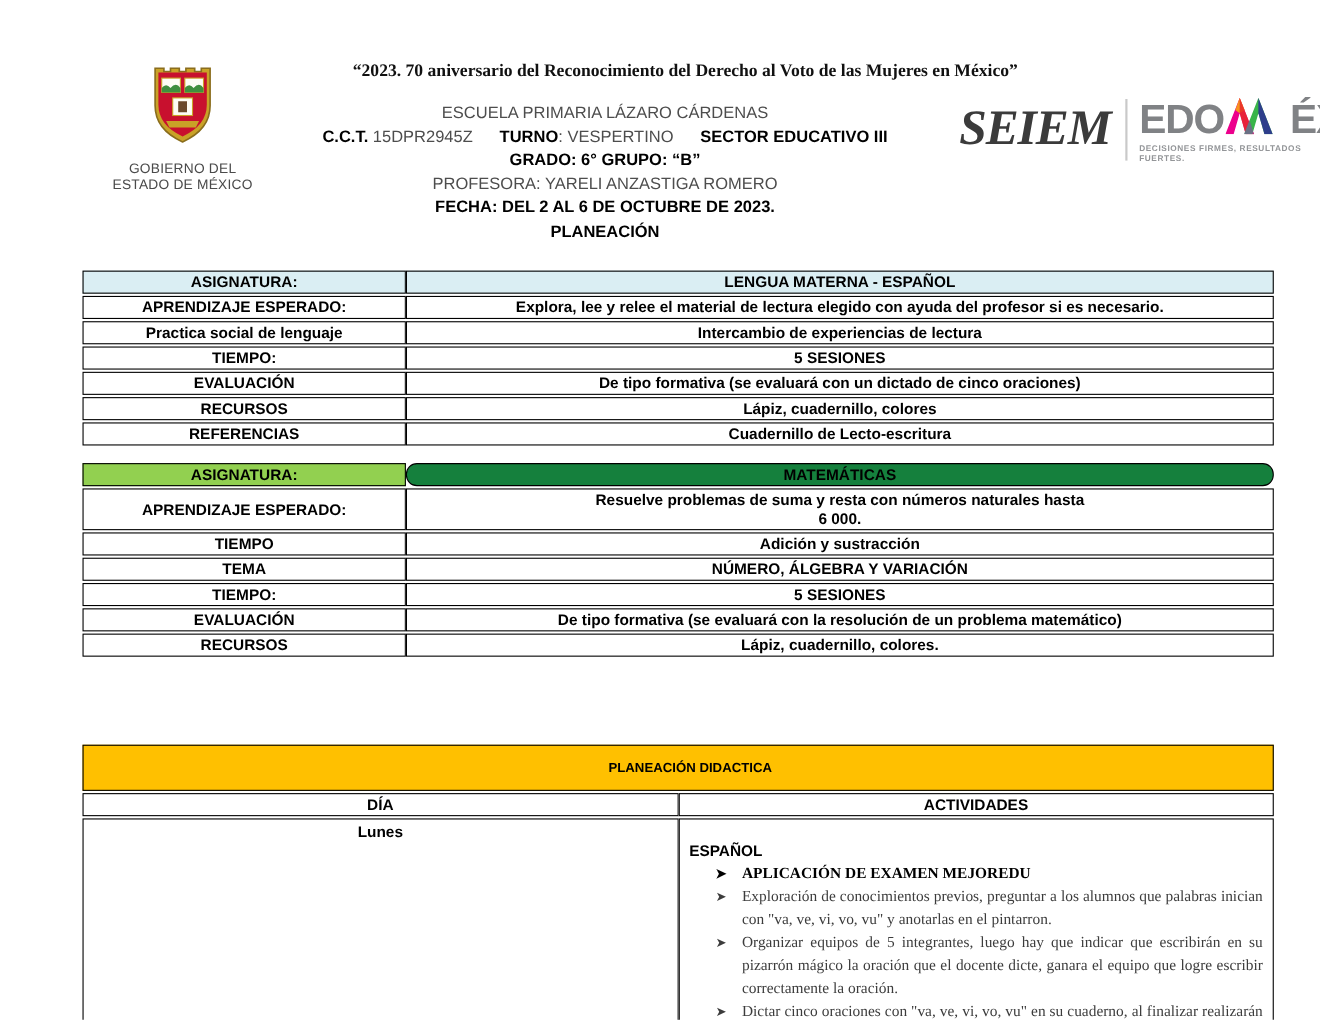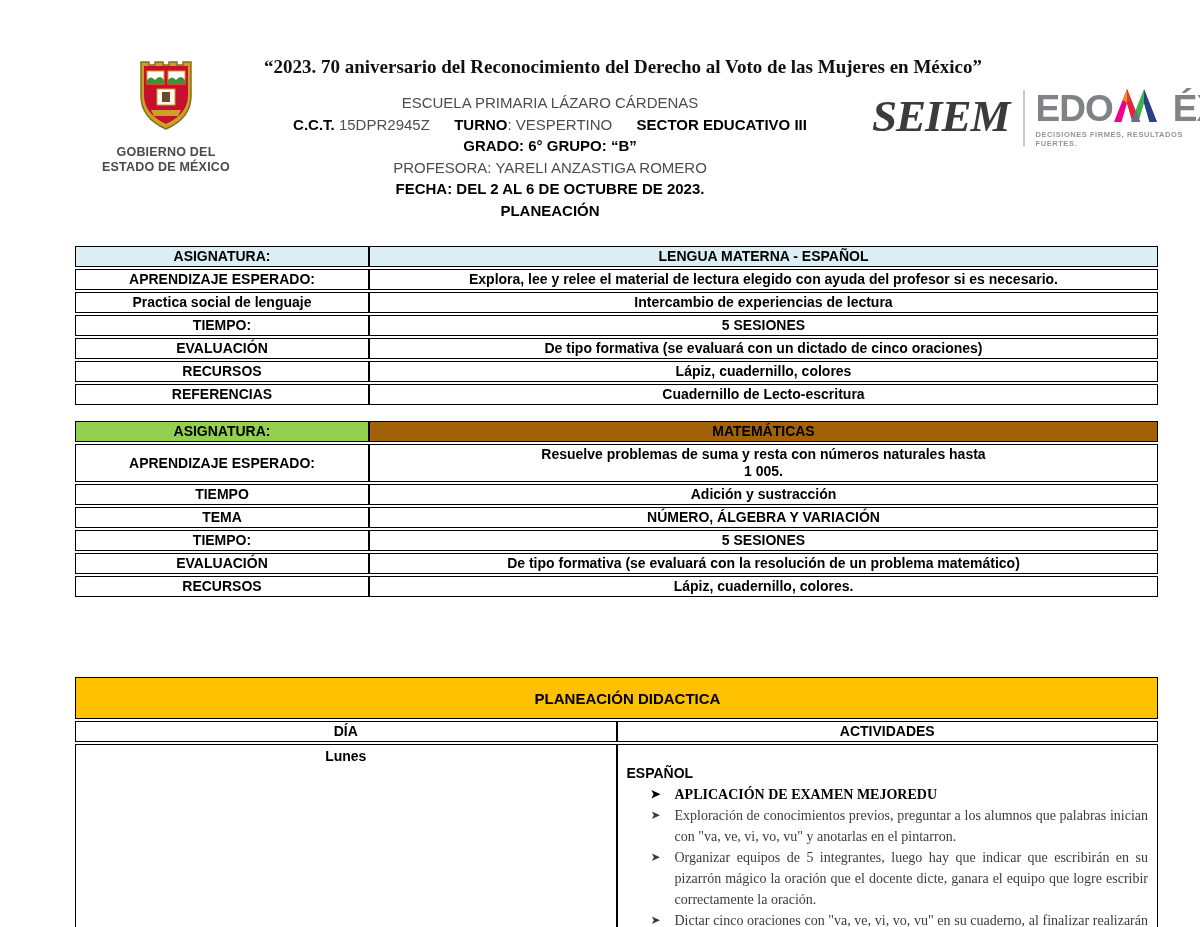--- a/index.html
+++ b/index.html
@@ -13,30 +13,30 @@
   }
   .page { position: absolute; inset: 0; background: #fff; }
 
   
   .quote {
     position: absolute; top: 56px; left: 0; width: 100%;
     padding-left: 46px;
     text-align: center;
     font-family: "Liberation Serif", serif;
     font-weight: bold;
-    font-size: 19px;
+    font-size: 16px;
     color: #111;
   }
   .logo-left {
     position: absolute; top: 58px; left: 90px; width: 152px;
     text-align: center;
   }
   .gob-text {
     margin-top: 5px;
-    font-size: 12.5px; font-weight: bold; color: #4a4a4a;
+    font-size: 12.5px; font-weight: normal; color: #4a4a4a;
     line-height: 15px; letter-spacing: 0.2px;
   }
   .center-block {
     position: absolute; top: 92px; left: 232px; width: 636px;
     text-align: center; font-size: 15px; line-height: 21.5px;
   }
   .center-block .gray { color: #4d4d4d; font-weight: normal; }
   .center-block .bold { color: #000; font-weight: bold; }
   .hgap { display: inline-block; width: 16px; }
 
@@ -81,21 +81,21 @@
     background: #fff;
     overflow: hidden;
   }
   table.subject td.c1 { width: 294px; }
   #t-espanol { top: 244px; }
   #t-mate    { top: 419px; }
   #t-plan    { top: 675px; }
 
   
   #t-plan td.c1 { width: 180px; }
-  #t-plan td.plan-title { height: 42px; font-size: 15px; padding-left: 28px; }
+  #t-plan td.plan-title { height: 42px; font-size: 12px; padding-left: 28px; }
   #t-plan td.day-cell { vertical-align: top; padding-top: 3px; }
   #t-plan td.acts {
     text-align: left; font-weight: normal; color: #3c3c3c;
     vertical-align: top; padding: 2px 9px 4px 9px; line-height: 21px;
   }
   .subject-label { font-weight: bold; color: #000; margin-top: 16px; }
   .bullet { display: flex; padding-left: 24px; }
   .bullet .arrow { flex: none; width: 24px; font-size: 12px; color: #3c3c3c; }
   .bullet .btext { flex: 1; text-align: justify; font-family: Liberation Serif, serif; }
   .bullet.bb .arrow, .bullet.bb .btext { font-weight: bold; color: #000; }
@@ -195,27 +195,27 @@
       <td class="c1">REFERENCIAS</td>
       <td>Cuadernillo de Lecto-escritura</td>
     </tr>
   </tbody>
     </table>
 
   <table class="doc-table subject" id="t-mate">
     <tbody>
         <tr>
       <td class="c1" style="background: rgb(146, 208, 80);">ASIGNATURA:</td>
-      <td style="background: #a16207;">MATEMÁTICAS</td>
+      <td style="background: #15803d; border-radius: 10px;">MATEMÁTICAS</td>
     </tr>
     <tr>
       <td class="c1">APRENDIZAJE ESPERADO:</td>
       <td>
         <div>Resuelve problemas de suma y resta con números naturales hasta</div>
-        <div>1 005.</div>
+        <div>6 000.</div>
       </td>
     </tr>
     <tr>
       <td class="c1">TIEMPO</td>
       <td>Adición y sustracción</td>
     </tr>
     <tr>
       <td class="c1">TEMA</td>
       <td>NÚMERO, ÁLGEBRA Y VARIACIÓN</td>
     </tr>

